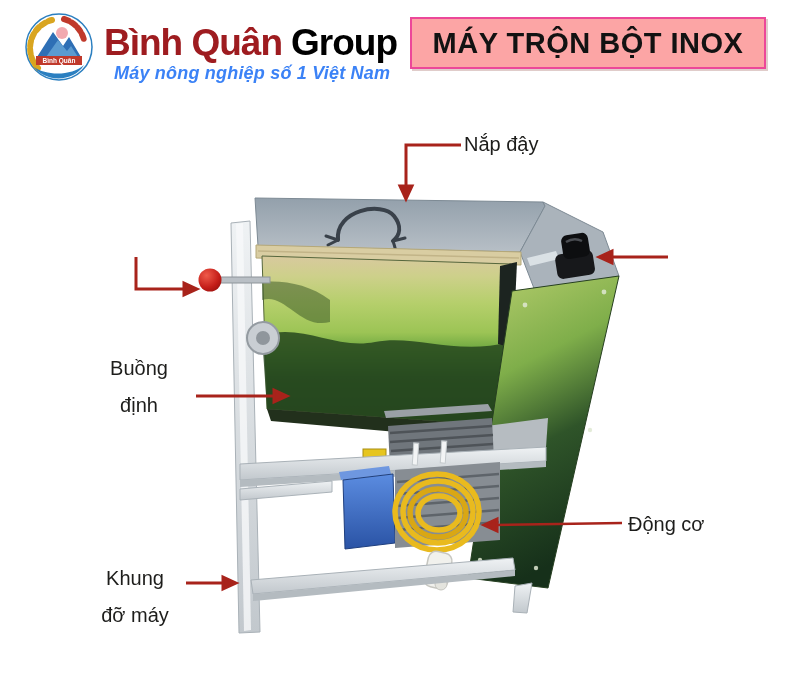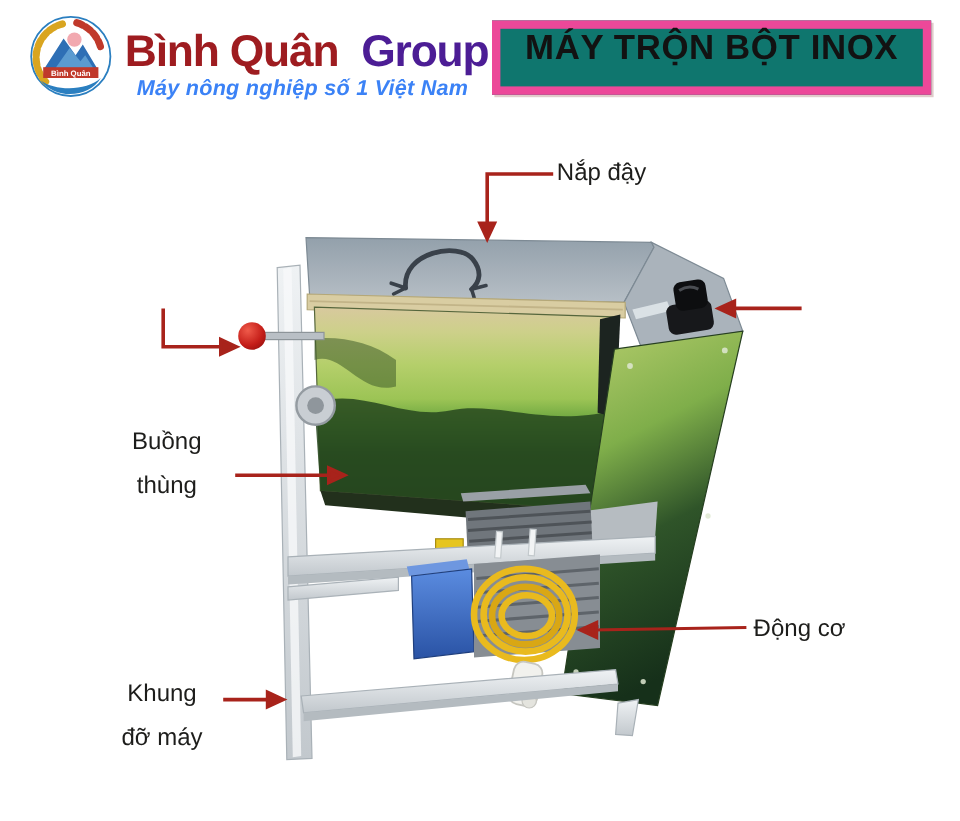--- a/index.html
+++ b/index.html
@@ -8,31 +8,31 @@
     overflow:hidden;font-family:"Liberation Sans",sans-serif;
   }
   
   .logo-wrap{position:absolute;left:18px;top:6px;width:360px;height:84px;}
   .emblem{position:absolute;left:4px;top:4px;width:74px;height:74px;}
   .brand-line{
     position:absolute;left:86px;top:16px;white-space:nowrap;
     font-weight:bold;font-size:37px;letter-spacing:-1px;
   }
   .brand-main{color:#9e1c20;}
-  .brand-suffix{color:#4c1d95;margin-left:19px;}
+  .brand-suffix{color:#000000;margin-left:9px;}
   .tagline{
     position:absolute;left:96px;top:57px;white-space:nowrap;
     font-weight:bold;font-style:italic;font-size:18px;color:#3b82f6;
     letter-spacing:.2px;
   }
   .title-box{
     position:absolute;left:410px;top:17px;width:352px;height:48px;
-    background:#0f766e;border:7px solid #ec4899;
+    background:#fca5a5;border:2px solid #ec4899;
     box-shadow:2px 2px 0 rgba(130,50,45,.25);
-    display:flex;justify-content:center;
+    display:flex;align-items:center;justify-content:center;
     font-weight:bold;font-size:29px;color:#121212;letter-spacing:.5px;
   }
   
   .lbl{
     position:absolute;color:#1d1d1b;font-size:20px;line-height:37px;
     text-align:center;white-space:nowrap;
   }
   .lbl-nap{left:464px;top:126px;text-align:left;}
   .lbl-chot{left:12px;top:164px;width:220px;}
   .lbl-congtac{left:648px;top:209px;width:112px;}
@@ -246,21 +246,21 @@
   <div class="title-box">
     <span>MÁY TRỘN BỘT INOX</span>
   </div>
 
   <div class="lbl lbl-nap">Nắp đậy</div>
 
 
 
   <div class="lbl lbl-buong">
     <div>Buồng</div>
-    <div>thùng</div>
+    <div>định</div>
   </div>
 
   <div class="lbl lbl-dongco">Động cơ</div>
 
   <div class="lbl lbl-khung">
     <div>Khung</div>
     <div>đỡ máy</div>
   </div>
 
 </div>

